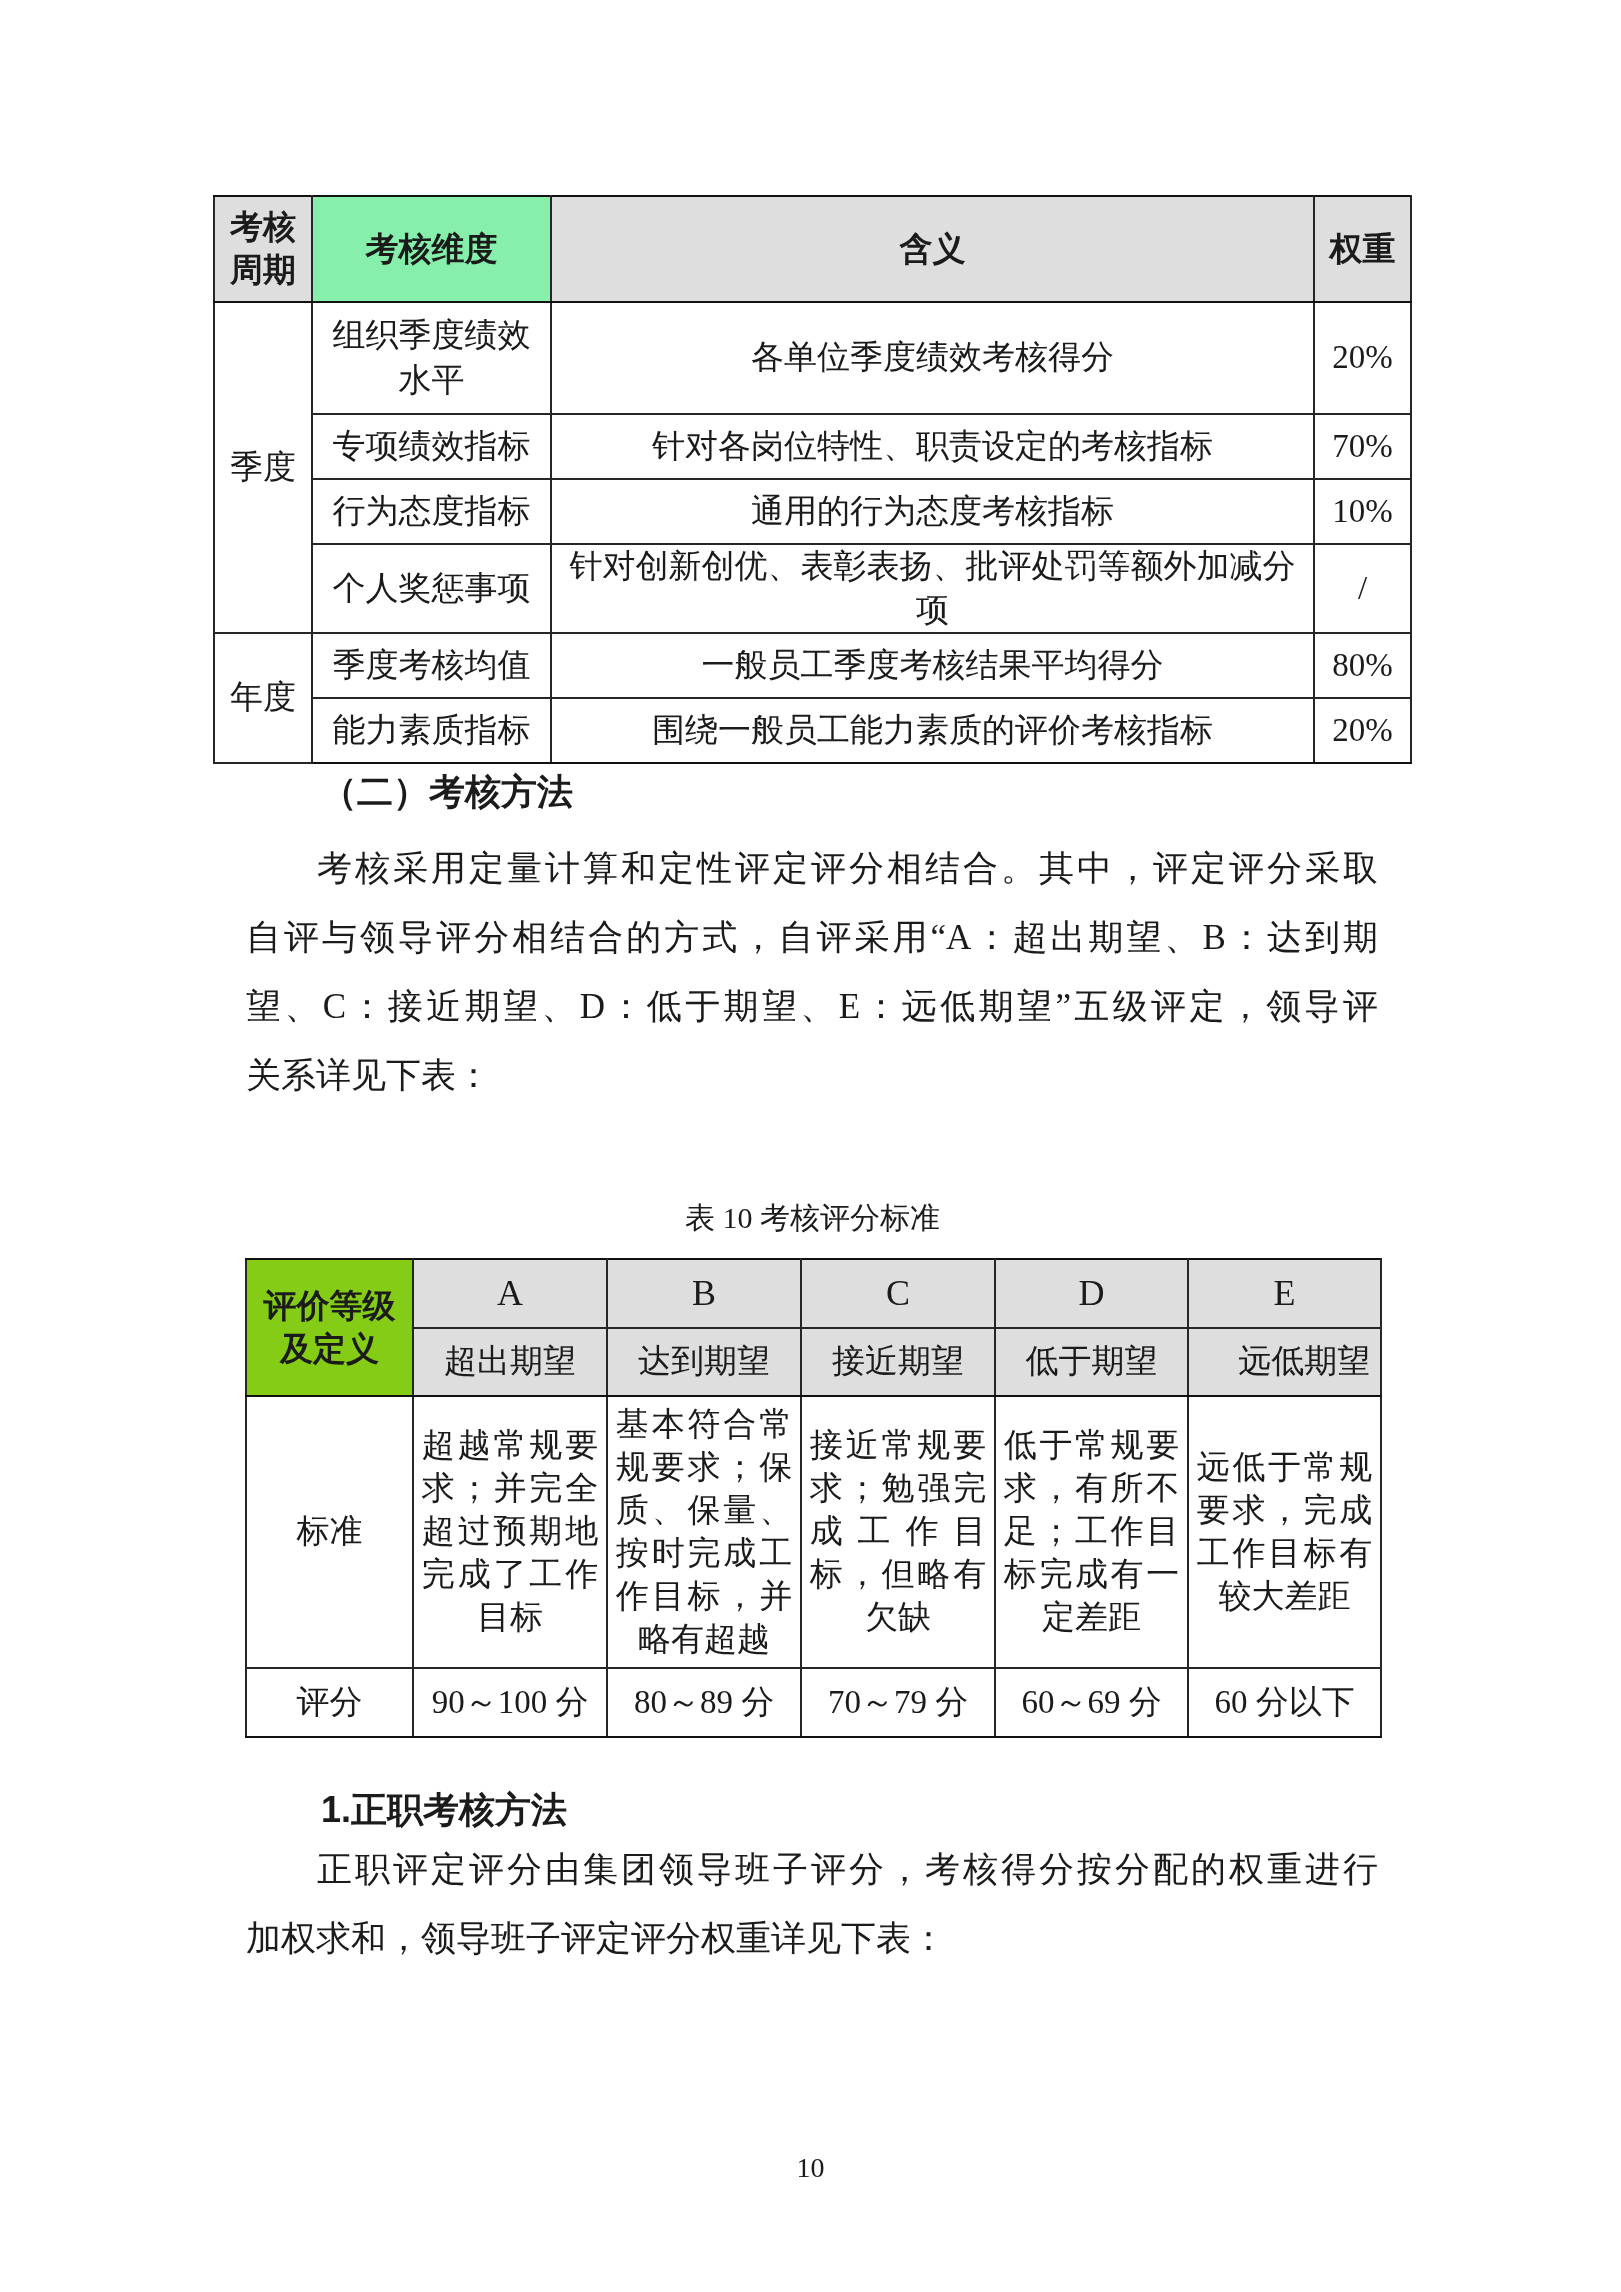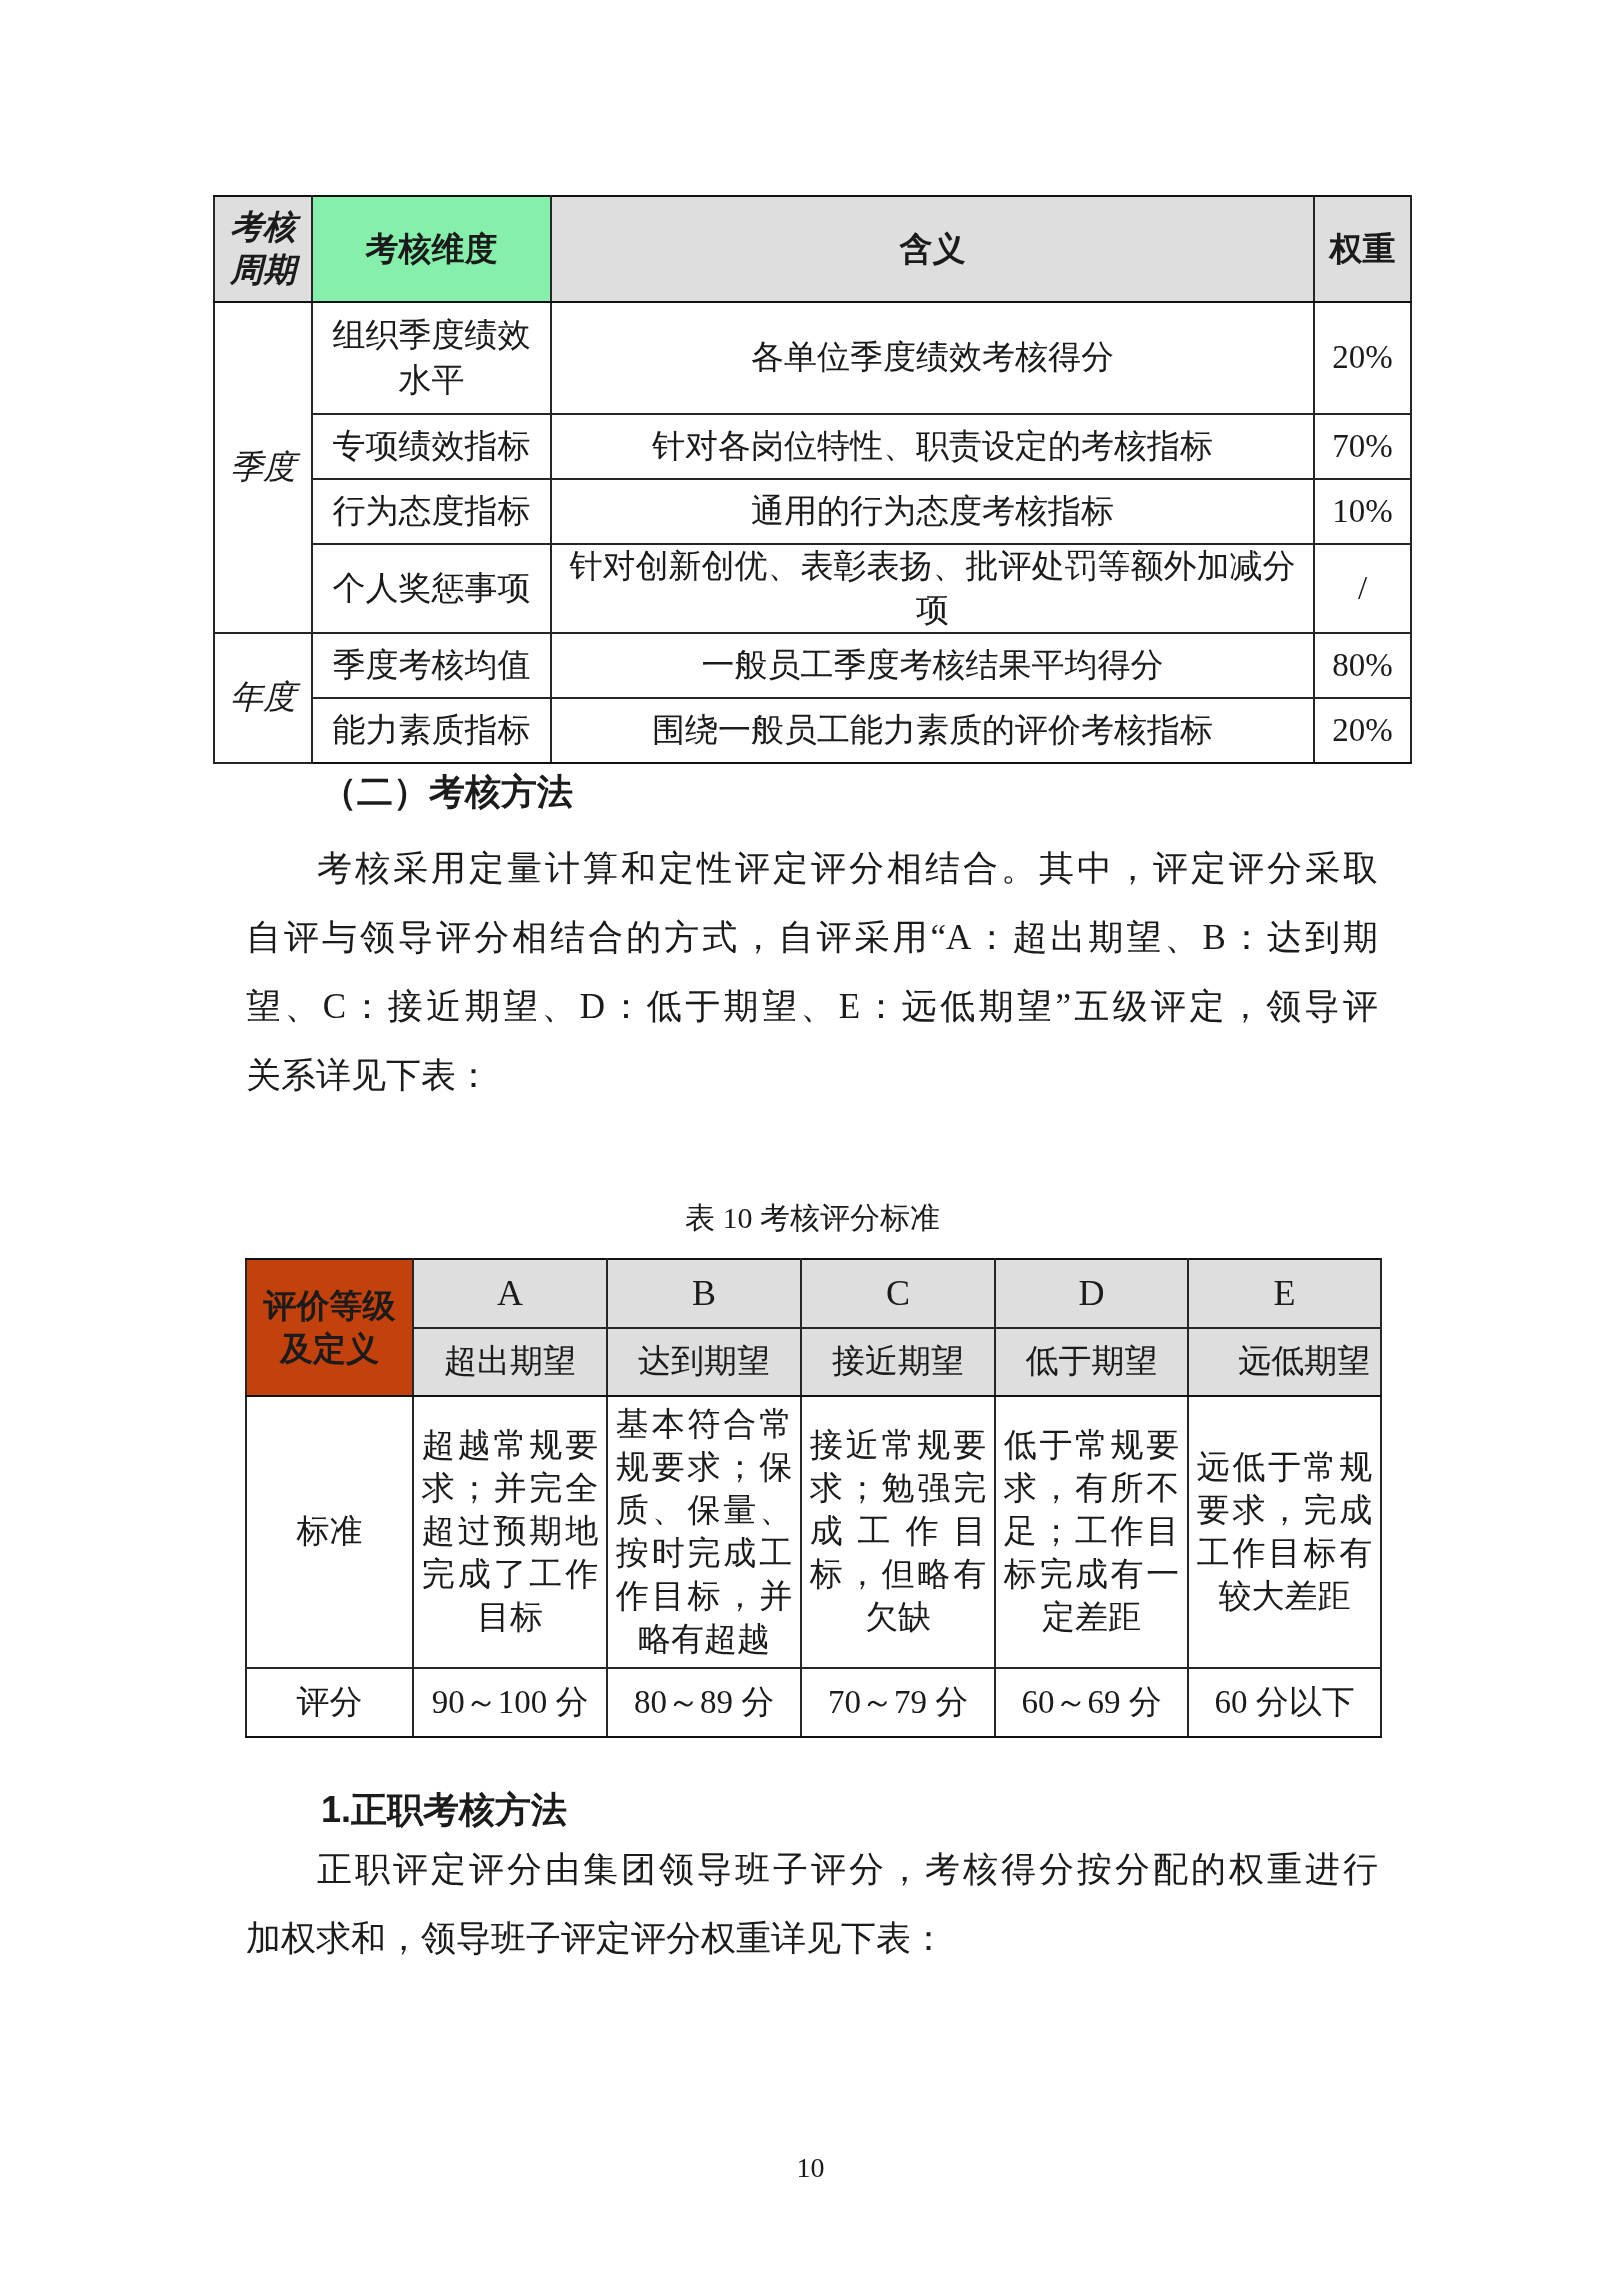--- a/index.html
+++ b/index.html
@@ -21,21 +21,21 @@
   table.t td, table.t th{
     border:2px solid #262626;
     text-align:center;
     vertical-align:middle;
     padding:0 9.8px;
     font-weight:normal;
     line-height:1.32;
   }
   
   #table1{position:absolute;left:213px;top:195px;width:1197px;}
-  #table1 .c1{padding:0 5.9px;font-style:italic;}
+  #table1 .c1{padding:0 5.9px;}
   #table1 .c2{padding:0 13.7px;line-height:45px;}
   #table1 tr.head-row th{border-top:2.9px solid #111;border-bottom:2.9px solid #111;font-weight:bold;line-height:43px;padding:0 5.9px;}
   #table1 tr.head-row{height:106px;}
   #table1 tr.row1{height:112px;}
   #table1 tr.rowN{height:65px;}
   #table1 tr.year-start td{border-top:2.9px solid #111;}
   #table1 tr.last td{border-bottom:2.9px solid #111;}
   .shade{background:#dedede;}
   
   #table10{position:absolute;left:245px;top:1258px;width:1135px;}
@@ -154,21 +154,21 @@
     <colgroup>
       <col style="width:167px">
         <col style="width:194px">
         <col style="width:194px">
         <col style="width:194px">
         <col style="width:193px">
         <col style="width:193px">
     </colgroup>
     <tbody>
       <tr class="grade-row">
-        <th class="shade corner" rowspan="2" style="background: #c2410c; text-align: center;">评价等级及定义</th>
+        <th class="shade corner" rowspan="2" style="background: #84cc16; text-align: center;">评价等级及定义</th>
         <td class="shade grade-letter" style="background: rgb(222, 222, 222);">A</td>
         <td class="shade grade-letter" style="background: rgb(222, 222, 222);">B</td>
         <td class="shade grade-letter" style="background: rgb(222, 222, 222);">C</td>
         <td class="shade grade-letter" style="background: rgb(222, 222, 222);">D</td>
         <td class="shade grade-letter" style="background: rgb(222, 222, 222);">E</td>
       </tr>
       <tr class="def-row">
         <td class="shade" style="background: rgb(222, 222, 222);">超出期望</td>
         <td class="shade" style="background: rgb(222, 222, 222);">达到期望</td>
         <td class="shade" style="background: rgb(222, 222, 222);">接近期望</td>

